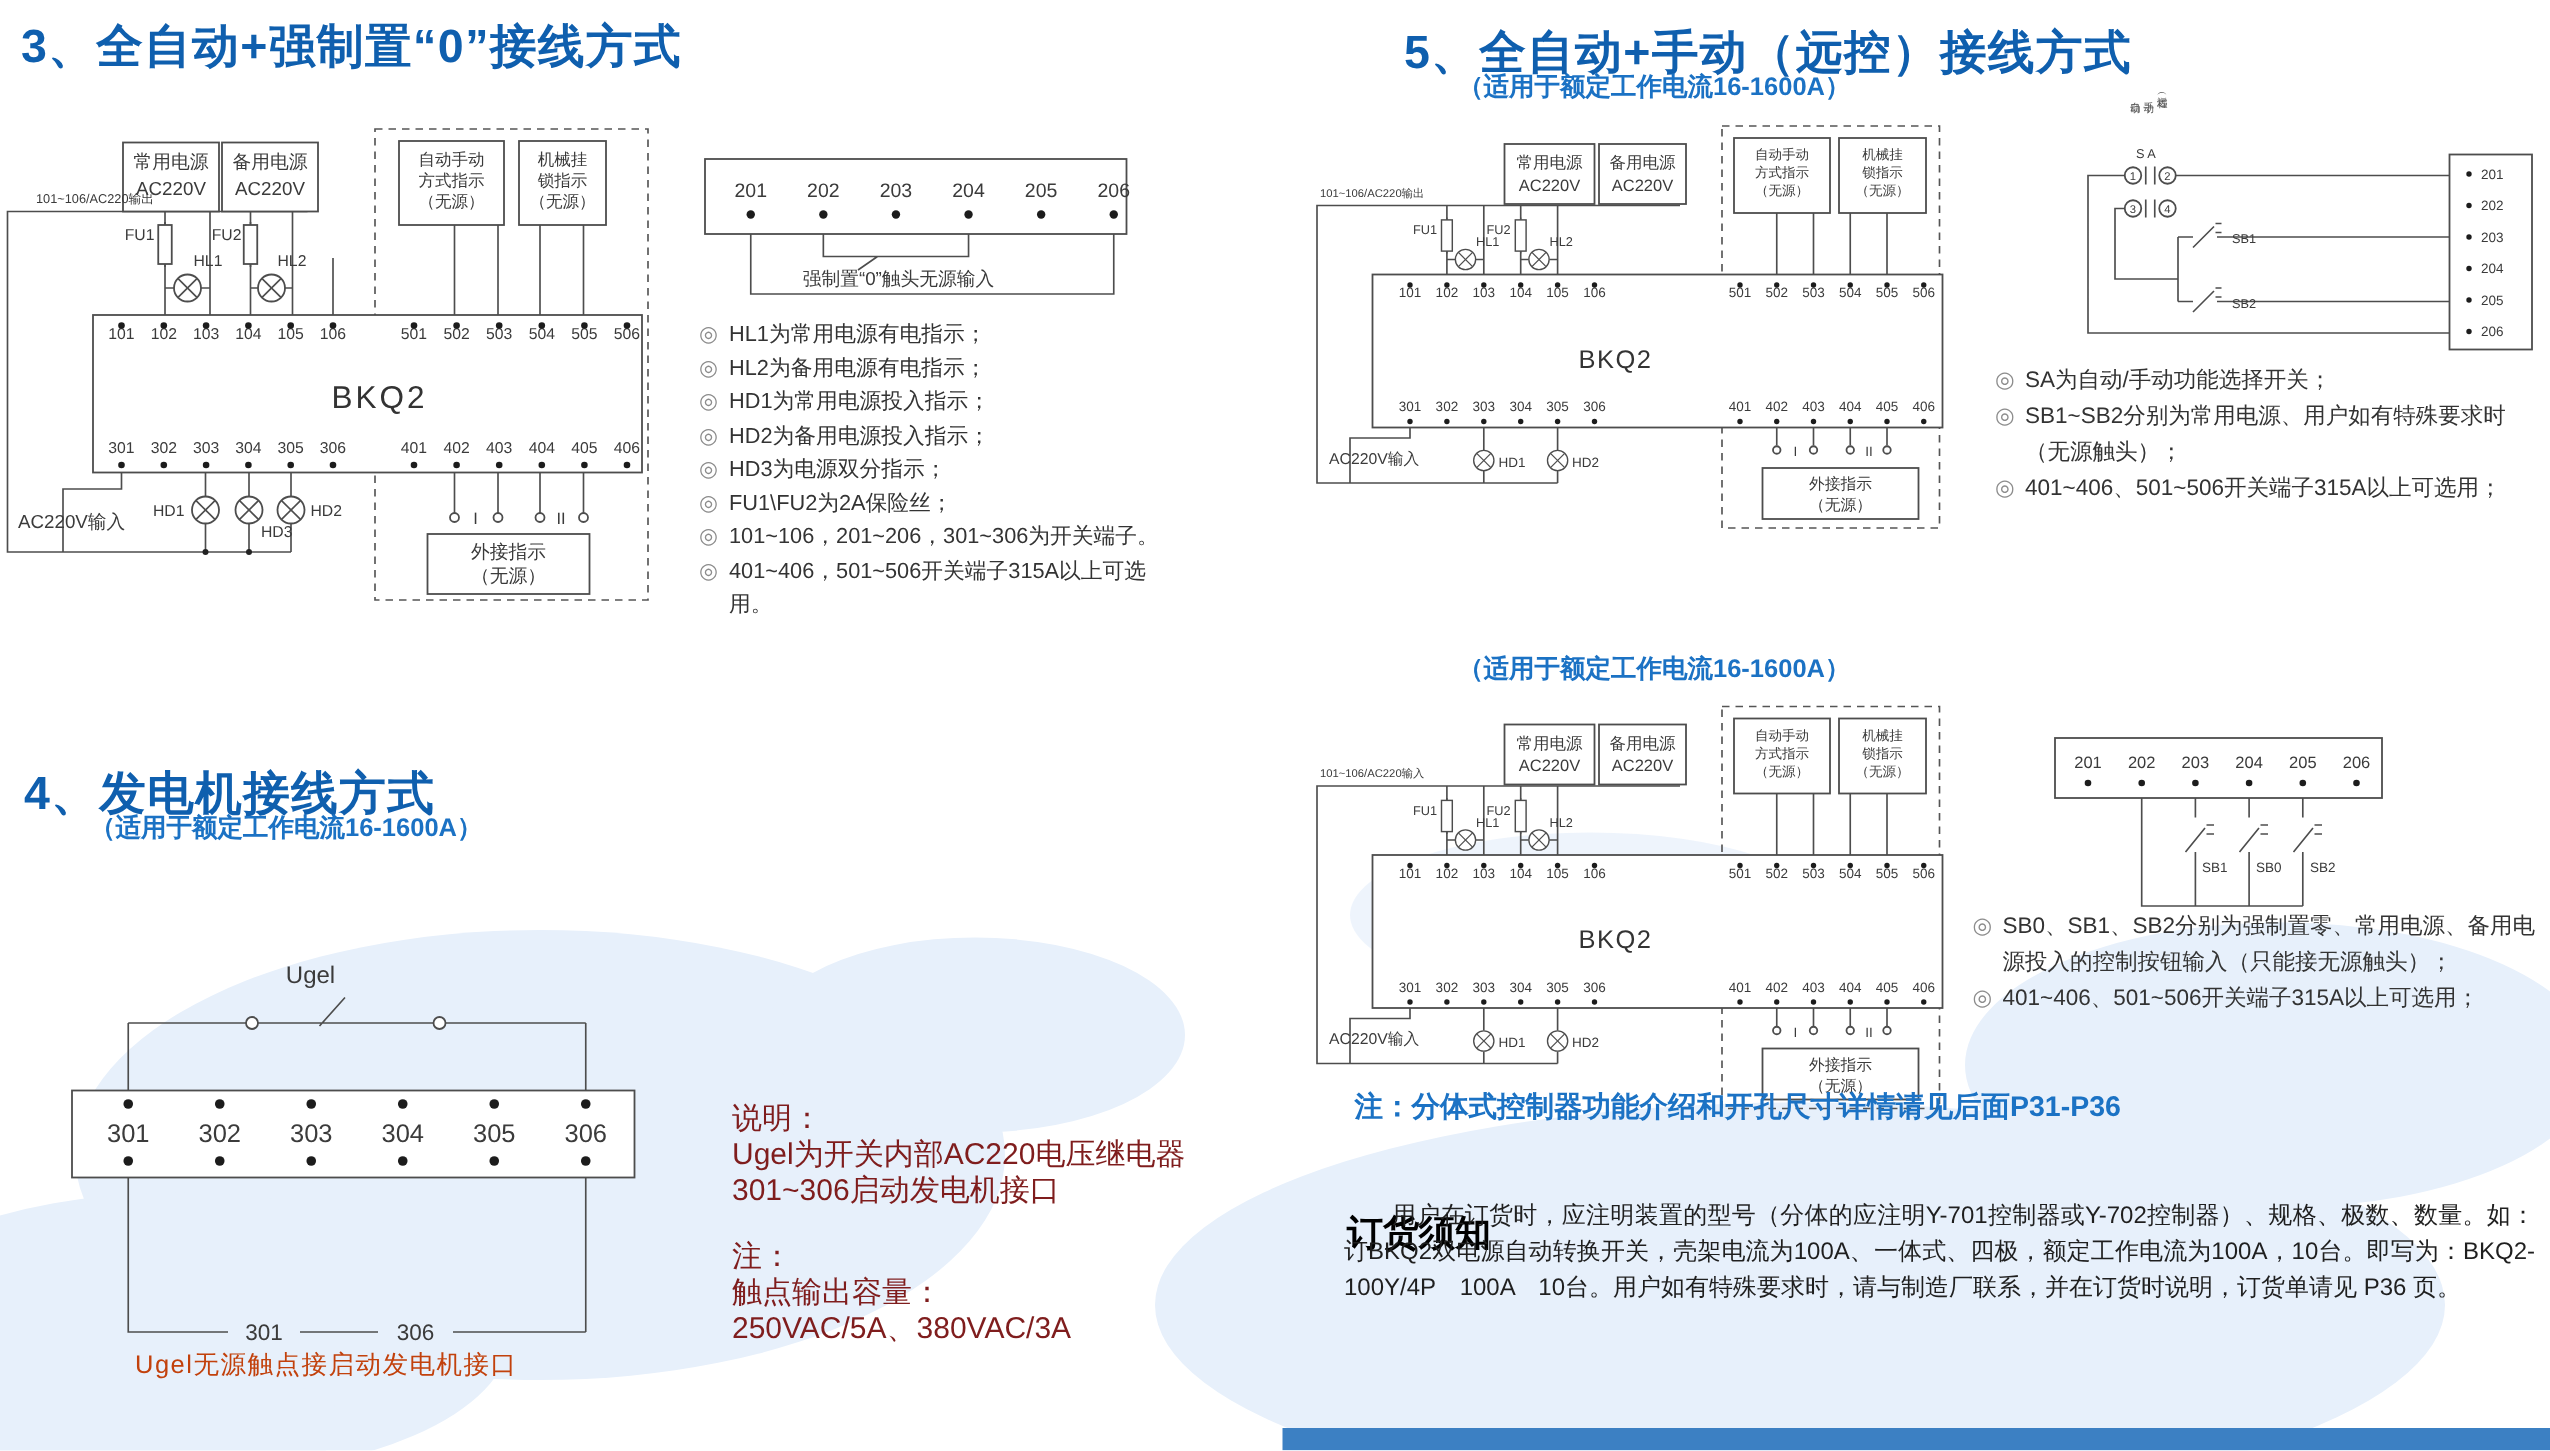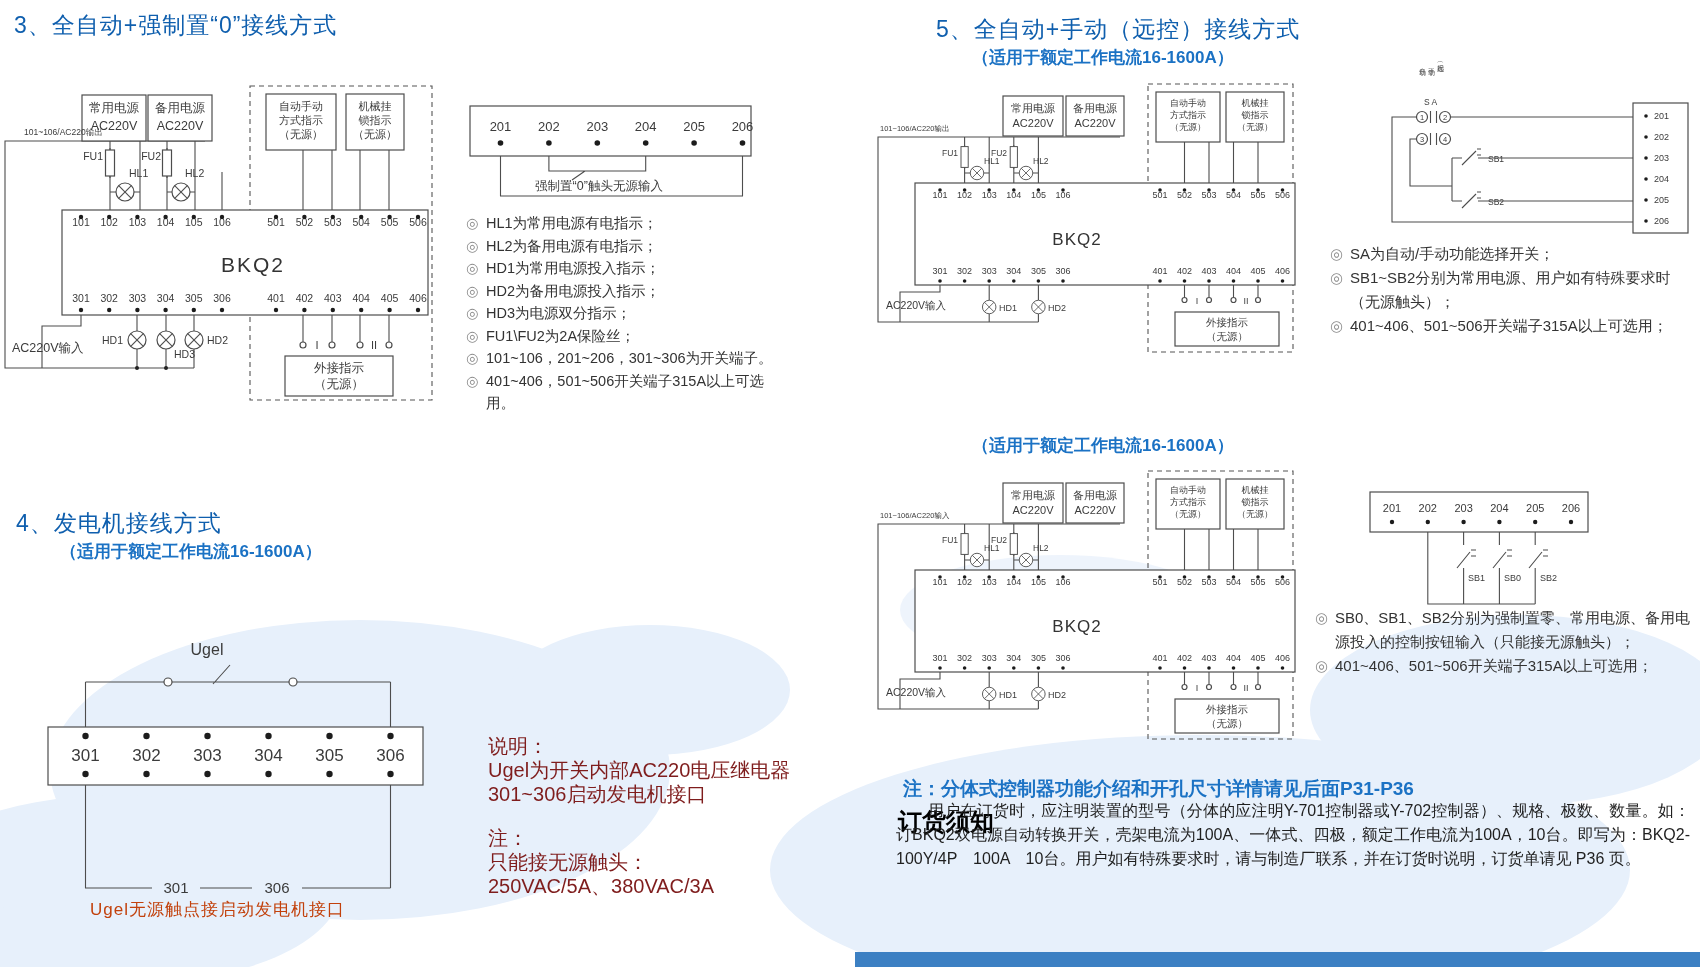--- a/index.html
+++ b/index.html
@@ -1,20 +1,20 @@
 <!DOCTYPE html>
 <html><head>
 <meta charset="utf-8">
 <style>
   html,body{margin:0;padding:0;background:#fff}
   .page{position:relative;width:1700px;height:967px;background:#ffffff;overflow:hidden;
         font-family:"Liberation Sans","DejaVu Sans",sans-serif}
   svg.layer{position:absolute;left:0;top:0}
   .ov{position:absolute;color:#333}
-  .sec-t{font-size:23px;font-weight:normal;color:#0f5fae;letter-spacing:1px;white-space:nowrap}
+  .sec-t{font-size:31px;font-weight:bold;color:#0f5fae;letter-spacing:1px;white-space:nowrap}
   .sec-s{font-size:17px;color:#1b72c4;font-weight:bold;white-space:nowrap}
   .plain{font-size:15px;color:#2e2e2e;white-space:nowrap}
   .cap{font-size:17px;color:#c2410c;letter-spacing:1px;white-space:nowrap}
   .noteblk{font-size:20px;line-height:24px;color:#7f1d1d;white-space:nowrap}
   .bl{color:#333}
   .bl .b{display:flex;align-items:flex-start}
   .bl .m{width:20px;flex:none;color:#8c8c8c}
   .bl .t{flex:1}
   .bl3{font-size:14.5px;line-height:22.5px;width:312px}
   .bl56{font-size:15px;line-height:24px}
@@ -550,21 +550,21 @@
 <div class="ov sec-t" style="left:16px;top:508px">4、发电机接线方式</div>
 <div class="ov sec-s" style="left:60px;top:540px">（适用于额定工作电流16-1600A）</div>
 <div class="ov cap" style="left:90px;top:898px">Ugel无源触点接启动发电机接口</div>
 <div class="ov noteblk" style="left:488px;top:734px">
   <div>说明：</div>
   <div>Ugel为开关内部AC220电压继电器</div>
   <div>301~306启动发电机接口</div>
 </div>
 <div class="ov noteblk" style="left:488px;top:826px">
   <div>注：</div>
-  <div>只能接无源触头：</div>
+  <div>触点输出容量：</div>
   <div>250VAC/5A、380VAC/3A</div>
 </div>
 
 <div class="ov sec-t" style="left:936px;top:14px">5、全自动+手动（远控）接线方式</div>
 <div class="ov sec-s" style="left:972px;top:46px">（适用于额定工作电流16-1600A）</div>
 <div class="vlab" style="left:1417px;top:62px">自动</div>
 <div class="vlab" style="left:1426px;top:62px">手动</div>
 <div class="vlab" style="left:1435px;top:58px">（远程）</div>
 
 <div class="ov bl bl56" style="left:1330px;top:242px;width:362px">
@@ -588,19 +588,19 @@
   <div class="b">
         <span class="m">◎</span>
         <span class="t">SB0、SB1、SB2分别为强制置零、常用电源、备用电源投入的控制按钮输入（只能接无源触头）；</span>
       </div>
   <div class="b">
         <span class="m">◎</span>
         <span class="t">401~406、501~506开关端子315A以上可选用；</span>
       </div>
 </div>
 
-<div class="ov note-line" style="left:903px;top:776px">注：分体式控制器功能介绍和开孔尺寸详情请见后面P31-P36</div>
+<div class="ov note-line" style="left:903px;top:725px">注：分体式控制器功能介绍和开孔尺寸详情请见后面P31-P36</div>
 <div class="ov ord-h" style="left:898px;top:806px">订货须知</div>
 <div class="ov ord-b" style="left:896px;top:799px;width:794px">用户在订货时，应注明装置的型号（分体的应注明Y-701控制器或Y-702控制器）、规格、极数、数量。如：订BKQ2双电源自动转换开关，壳架电流为100A、一体式、四极，额定工作电流为100A，10台。即写为：BKQ2-100Y/4P　100A　10台。用户如有特殊要求时，请与制造厂联系，并在订货时说明，订货单请见 P36 页。</div>
 
 <div class="footer" style="left:855px;top:952px;width:845px;height:15px"></div>
 
 </div>
 
 </body></html>

